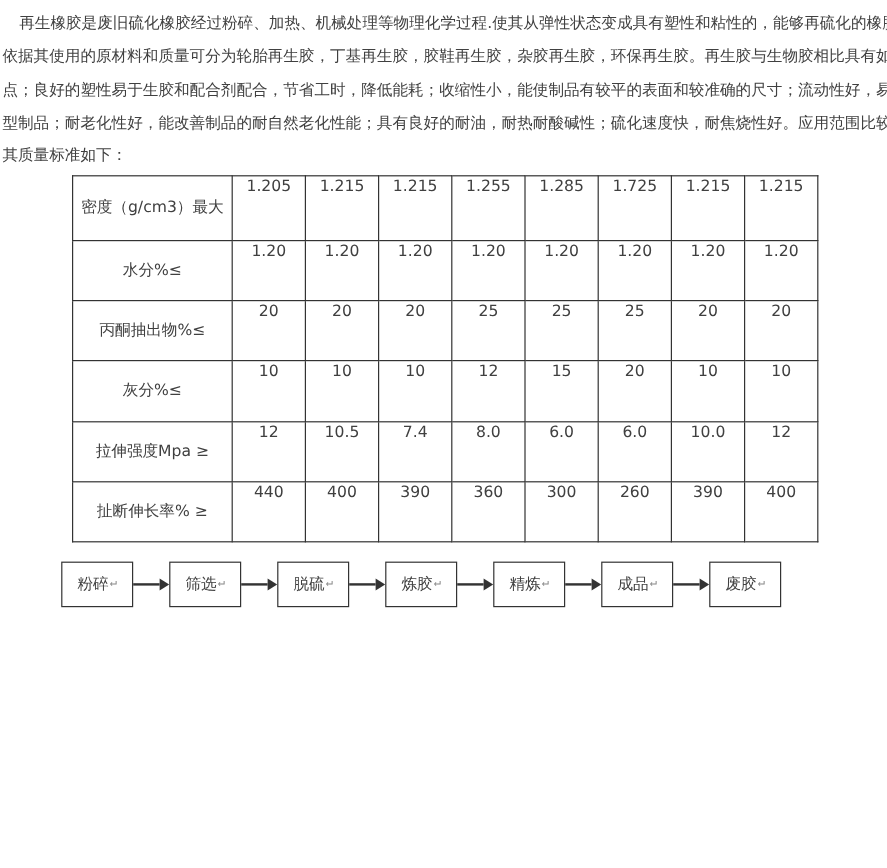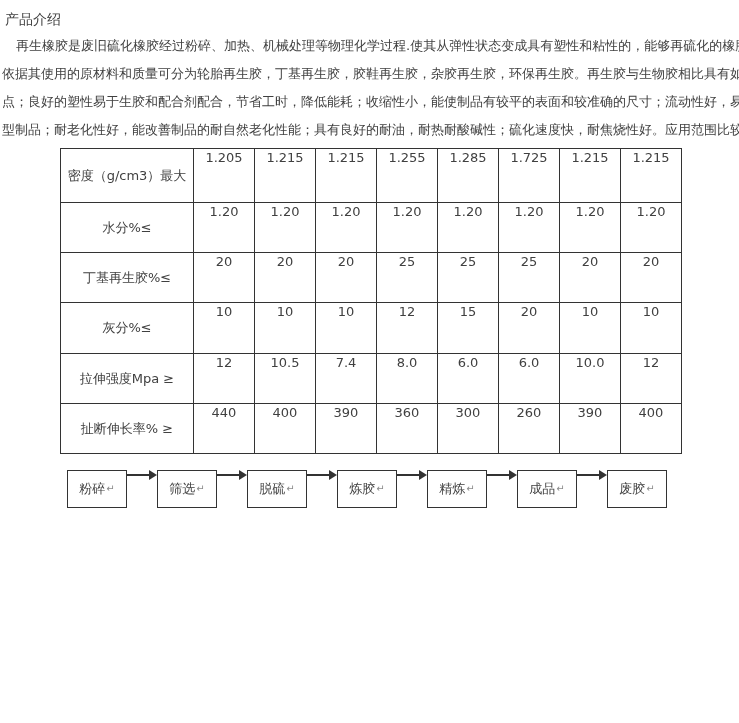--- a/index.html
+++ b/index.html
@@ -64,23 +64,24 @@
   td.val { vertical-align: top; padding-top: 10px; margin-top: 48px; }
 
   .proc-heading {
     margin: 27px 0 0 5px;
     font-size: 13px;
     line-height: 18px;
     white-space: nowrap;
   }
   .flow {
     display: flex;
-    align-items: flex-start;
-    margin: 16px 0 0 67px;
+    align-items: center;
+    margin: 16px 0 0 51px;
     height: 38px;
+    font-family: Liberation Mono, monospace;
   }
   .step-box {
     width: 58px;
     height: 36px;
     border: 1px solid #333333;
     box-sizing: content-box;
     display: flex;
     align-items: center;
     justify-content: center;
     font-size: 13px;
@@ -105,29 +106,29 @@
     border-left: 8px solid #333333;
     border-top: 5px solid transparent;
     border-bottom: 5px solid transparent;
   }
 </style>
 </head>
 <body>
 
 <div class="page">
 
-  <div class="title">产品介绍</div>
 
   <div class="para">
     <div class="line indent">再生橡胶是废旧硫化橡胶经过粉碎、加热、机械处理等物理化学过程.使其从弹性状态变成具有塑性和粘性的，能够再硫化的橡胶材料。</div>
     <div class="line">依据其使用的原材料和质量可分为轮胎再生胶，丁基再生胶，胶鞋再生胶，杂胶再生胶，环保再生胶。再生胶与生物胶相比具有如下特</div>
     <div class="line">点；良好的塑性易于生胶和配合剂配合，节省工时，降低能耗；收缩性小，能使制品有较平的表面和较准确的尺寸；流动性好，易于做模</div>
     <div class="line">型制品；耐老化性好，能改善制品的耐自然老化性能；具有良好的耐油，耐热耐酸碱性；硫化速度快，耐焦烧性好。应用范围比较广泛，</div>
   </div>
 
+  <div class="standards-heading">其质量标准如下：</div>
 
   <table class="qtable">
     <tbody>
       <tr class="r0">
         <td class="lbl">密度（g/cm3）最大</td>
         <td class="val">1.205</td>
         <td class="val">1.215</td>
         <td class="val">1.215</td>
         <td class="val">1.255</td>
         <td class="val">1.285</td>
@@ -140,21 +141,21 @@
         <td class="val">1.20</td>
         <td class="val">1.20</td>
         <td class="val">1.20</td>
         <td class="val">1.20</td>
         <td class="val">1.20</td>
         <td class="val">1.20</td>
         <td class="val">1.20</td>
         <td class="val">1.20</td>
       </tr>
       <tr class="r3">
-        <td class="lbl">丁基再生胶%≤</td>
+        <td class="lbl">丙酮抽出物%≤</td>
         <td class="val">20</td>
         <td class="val">20</td>
         <td class="val">20</td>
         <td class="val">25</td>
         <td class="val">25</td>
         <td class="val">25</td>
         <td class="val">20</td>
         <td class="val">20</td>
       </tr>
       <tr class="r4">

